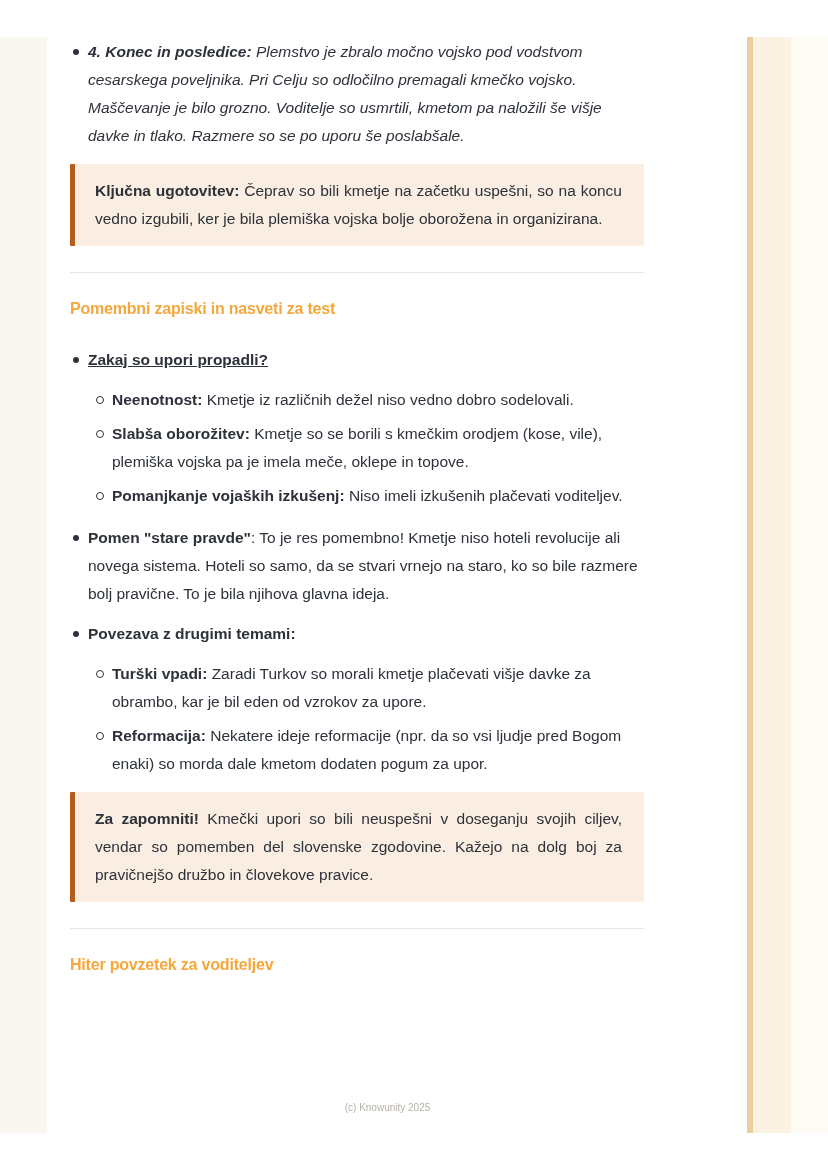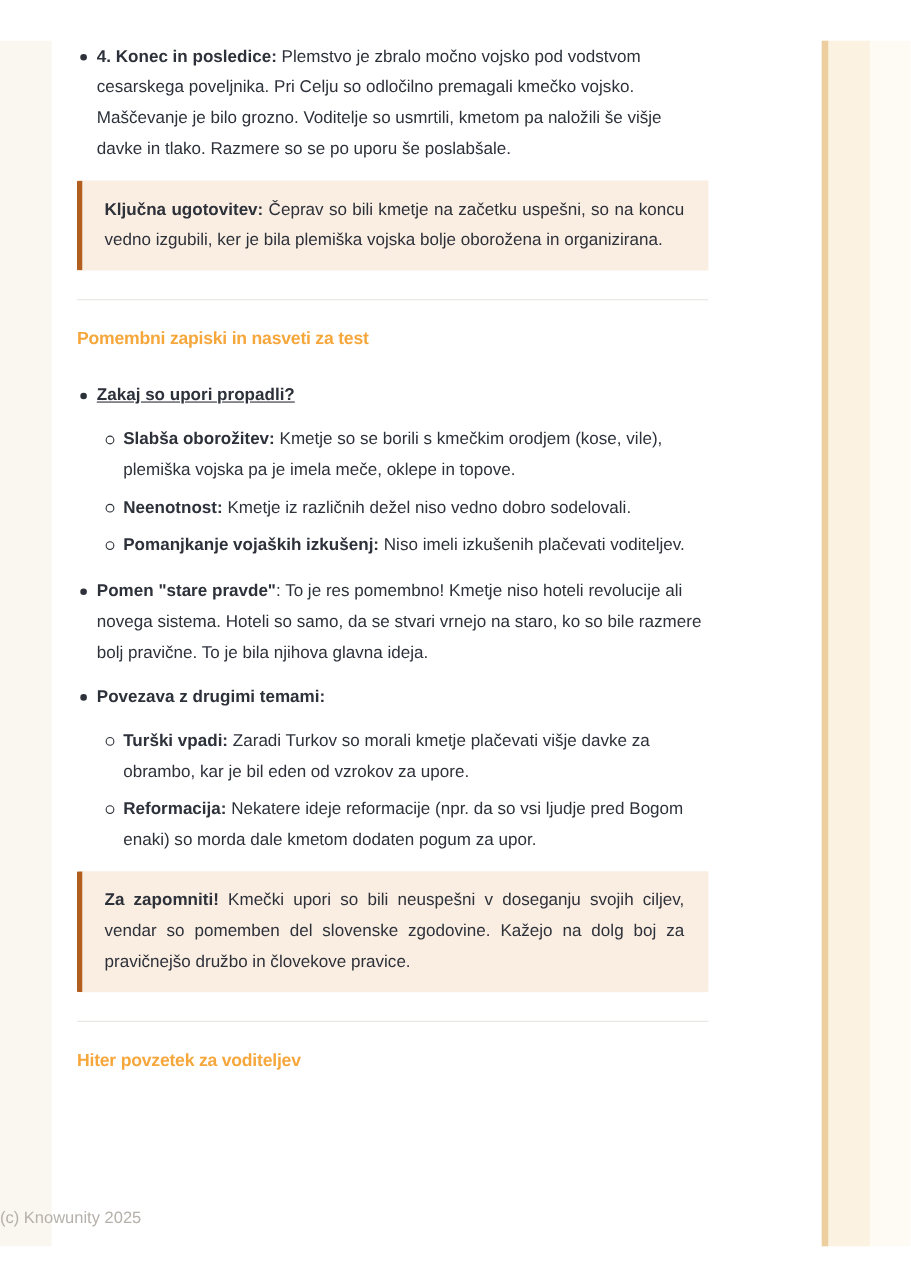--- a/index.html
+++ b/index.html
@@ -51,25 +51,25 @@
 
   hr.divider{border:none;border-top:1px solid #e8e6e2;margin:26px 0 0 0;}
 
   h2.section-heading{
     margin:19px 0 0 0;
     font-size:16px;line-height:33px;font-weight:700;
     color:var(--accent-orange,#f6a73c);
     letter-spacing:-0.2px;
   }
   .first-after-heading{margin-top:21px;text-decoration:underline;}
-  .top-item{margin-bottom:16px;}
+  .top-item{margin-bottom:16px;font-style:italic;}
 
   .watermark{
     position:absolute;left:0;top:1101px;width:775px;
-    text-align:left;font-size:15px;line-height:14px;
+    text-align:center;font-size:10px;line-height:14px;
     color:#b5b1aa;z-index:5;
   }
 </style>
 </head>
 <body>
 
 <div class="canvas">
 
   <div class="band-left"></div>
   <div class="band-far-right"></div>
@@ -93,27 +93,27 @@
     <h2 class="section-heading">Pomembni zapiski in nasveti za test</h2>
 
     <div class="li l1 first-after-heading">
       <span class="marker dot"></span>
       <strong>Zakaj so upori propadli?</strong>
     </div>
 
     <div class="sublist">
       <div class="li l2">
         <span class="marker ring"></span>
-        <strong>Slabša oborožitev:</strong>
-        <span>Kmetje so se borili s kmečkim orodjem (kose, vile), plemiška vojska pa je imela meče, oklepe in topove.</span>
+        <strong>Neenotnost:</strong>
+        <span>Kmetje iz različnih dežel niso vedno dobro sodelovali.</span>
       </div>
       <div class="li l2">
         <span class="marker ring"></span>
-        <strong>Neenotnost:</strong>
-        <span>Kmetje iz različnih dežel niso vedno dobro sodelovali.</span>
+        <strong>Slabša oborožitev:</strong>
+        <span>Kmetje so se borili s kmečkim orodjem (kose, vile), plemiška vojska pa je imela meče, oklepe in topove.</span>
       </div>
       <div class="li l2">
         <span class="marker ring"></span>
         <strong>Pomanjkanje vojaških izkušenj:</strong>
         <span>Niso imeli izkušenih plačevati voditeljev.</span>
       </div>
     </div>
 
     <div class="li l1">
       <span class="marker dot"></span>

